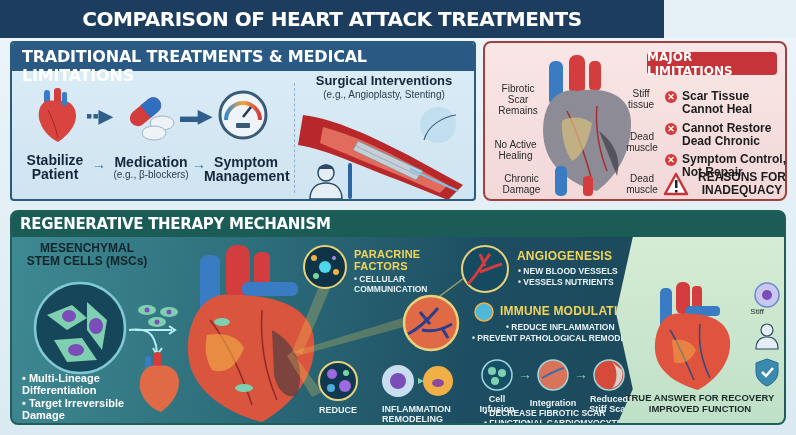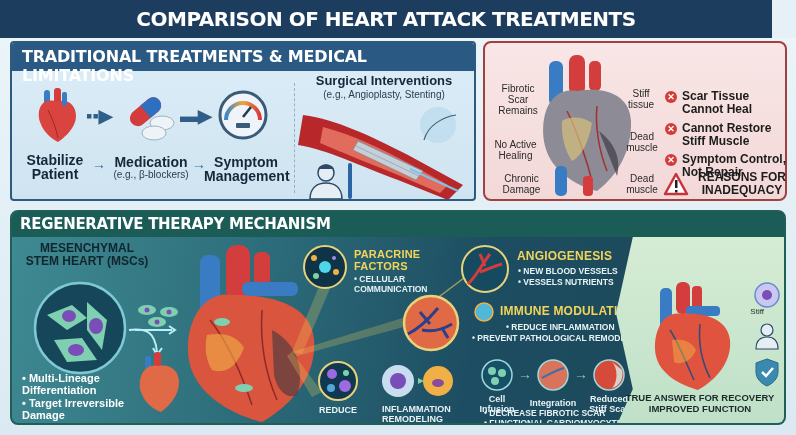--- a/index.html
+++ b/index.html
@@ -1,17 +1,17 @@
 <!DOCTYPE html>
 <html><head>
 <meta charset="utf-8">
 <style>
 *{box-sizing:border-box;margin:0;padding:0}
 html,body{width:796px;height:435px;overflow:hidden;background:#e6f1f7;font-family:"Liberation Sans",sans-serif}
-.titlebar{position:absolute;left:0;top:0;width:772px;height:38px;background:#1c3d5e;display:flex;align-items:center;justify-content:center}
+.titlebar{position:absolute;left:0;top:0;width:664px;height:38px;background:#1c3d5e;display:flex;align-items:center;justify-content:center}
 .titlebar h1{color:#fff;font-family:"DejaVu Sans",sans-serif;font-size:20px;font-weight:bold;letter-spacing:-0.5px}
 .bg{position:absolute;left:0;top:38px;width:796px;height:397px;background:linear-gradient(180deg,#eaf4f9,#dbeaf2)}
 
 
 .trad{position:absolute;left:10px;top:41px;width:466px;height:160px;border:2px solid #2c5b80;border-radius:4px;background:linear-gradient(180deg,#dcedf7,#cfe4f1);overflow:hidden}
 .trad-head{height:28px;background:#2a5a84;color:#fff;font-family:"DejaVu Sans",sans-serif;font-weight:bold;font-size:16px;padding:4px 10px;letter-spacing:-0.2px}
 .step{position:absolute;text-align:center;color:#15273a}
 .step .t{font-weight:bold;font-size:14px;line-height:14px}
 .step .s{font-size:10px;color:#2d3c4c}
 .arrow-small{position:absolute;color:#2f6ea0;font-size:14px;font-weight:bold}
@@ -118,20 +118,21 @@
     <circle cx="18" cy="12" r="8" fill="#e5eef5" stroke="#2c4a66" stroke-width="1.5"></circle>
     <path d="M10 8 C12 2 24 2 26 8" fill="#2c4a66"></path>
     <path d="M2 38 C2 26 10 22 18 22 C26 22 34 26 34 38Z" fill="#e5eef5" stroke="#2c4a66" stroke-width="1.5"></path>
   </svg>
   <svg style="position:absolute;left:334px;top:120px" width="8" height="36" viewBox="0 0 8 36">
     <rect x="2" y="0" width="4" height="36" rx="2" fill="#2b64a3"></rect>
   </svg>
 </div>
 
 <div class="lim">
+  <div class="lim-badge">MAJOR LIMITATIONS</div>
   <svg style="position:absolute;left:52px;top:8px" width="98" height="146" viewBox="0 0 98 146">
     <rect x="12" y="10" width="14" height="45" rx="6" fill="#3a7cc4"></rect>
     <rect x="32" y="4" width="16" height="40" rx="7" fill="#d33d3d"></rect>
     <rect x="52" y="10" width="12" height="30" rx="5" fill="#d33d3d"></rect>
     <path d="M40 40 C10 35 2 70 8 95 C14 120 40 135 60 140 C80 125 95 100 94 70 C93 45 70 35 40 40Z" fill="#8d8b96"></path>
     <path d="M30 60 C40 80 50 110 55 130" stroke="#a52e2e" stroke-width="1.5" fill="none"></path>
     <path d="M60 55 C58 75 62 100 70 120" stroke="#a52e2e" stroke-width="1.5" fill="none"></path>
     <path d="M62 80 C75 90 85 105 80 125" fill="#3e3c44" opacity="0.7"></path>
     <path d="M25 70 C32 65 45 65 55 72 C52 90 45 105 35 110 C28 100 24 85 25 70Z" fill="#d7c07a" opacity="0.7"></path>
     <rect x="18" y="115" width="12" height="30" rx="5" fill="#3a7cc4"></rect>
@@ -143,40 +144,40 @@
   <div class="lim-label" style="left:140px;top:45px;width:32px">Stiff tissue</div>
   <div class="lim-label" style="left:138px;top:88px;width:38px">Dead muscle</div>
   <div class="lim-label" style="left:138px;top:130px;width:38px">Dead muscle</div>
 
   <div class="lim-item" style="top:47px">
     <span class="x">✕</span>
     <span class="txt" style="width:95px">Scar Tissue Cannot Heal</span>
   </div>
   <div class="lim-item" style="top:79px">
     <span class="x">✕</span>
-    <span class="txt" style="width:95px">Cannot Restore Stiff Muscle</span>
+    <span class="txt" style="width:95px">Cannot Restore Dead Chronic</span>
   </div>
   <div class="lim-item" style="top:110px">
     <span class="x">✕</span>
     <span class="txt" style="width:105px">Symptom Control, Not Repair</span>
   </div>
   <div class="warn">
     <svg width="26" height="24" viewBox="0 0 26 24">
       <path d="M13 2 L24 22 L2 22Z" fill="#fff" stroke="#c6343a" stroke-width="2.5" stroke-linejoin="round"></path>
       <rect x="12" y="8" width="2.5" height="8" fill="#222"></rect>
       <rect x="12" y="18" width="2.5" height="2.5" fill="#222"></rect>
     </svg>
     <span class="txt" style="width:90px">REASONS FOR INADEQUACY</span>
   </div>
 </div>
 
 <div class="regen">
   <div class="regen-head">REGENERATIVE THERAPY MECHANISM</div>
 
-  <div class="msc-title">MESENCHYMAL STEM HEART (MSCs)</div>
+  <div class="msc-title">MESENCHYMAL STEM CELLS (MSCs)</div>
   <svg style="position:absolute;left:20px;top:68px" width="96" height="96" viewBox="0 0 96 96">
     <circle cx="48" cy="48" r="45" fill="#16465a" stroke="#7fc9d4" stroke-width="2.5"></circle>
     <path d="M15 35 L40 25 L55 38 L35 50Z" fill="#7fd0b0"></path>
     <path d="M55 22 L75 40 L70 70 L55 50Z" fill="#7fd0b0"></path>
     <path d="M22 60 L50 58 L65 80 L35 82Z" fill="#7fd0b0"></path>
     <ellipse cx="37" cy="36" rx="7" ry="6" fill="#7a4db8"></ellipse>
     <ellipse cx="64" cy="46" rx="7" ry="8" fill="#7a4db8"></ellipse>
     <ellipse cx="44" cy="70" rx="8" ry="6" fill="#7a4db8"></ellipse>
   </svg>
   <svg style="position:absolute;left:115px;top:88px" width="60" height="60" viewBox="0 0 60 60">

